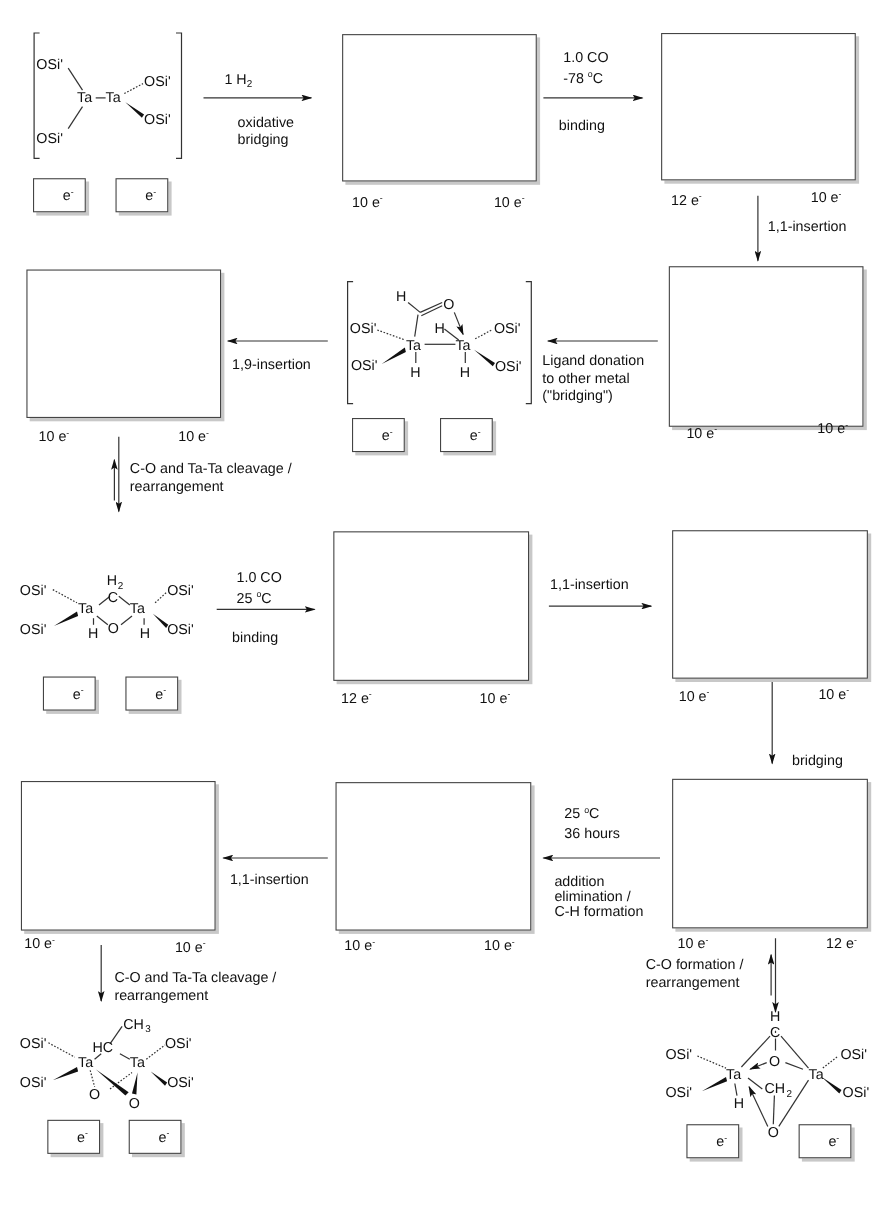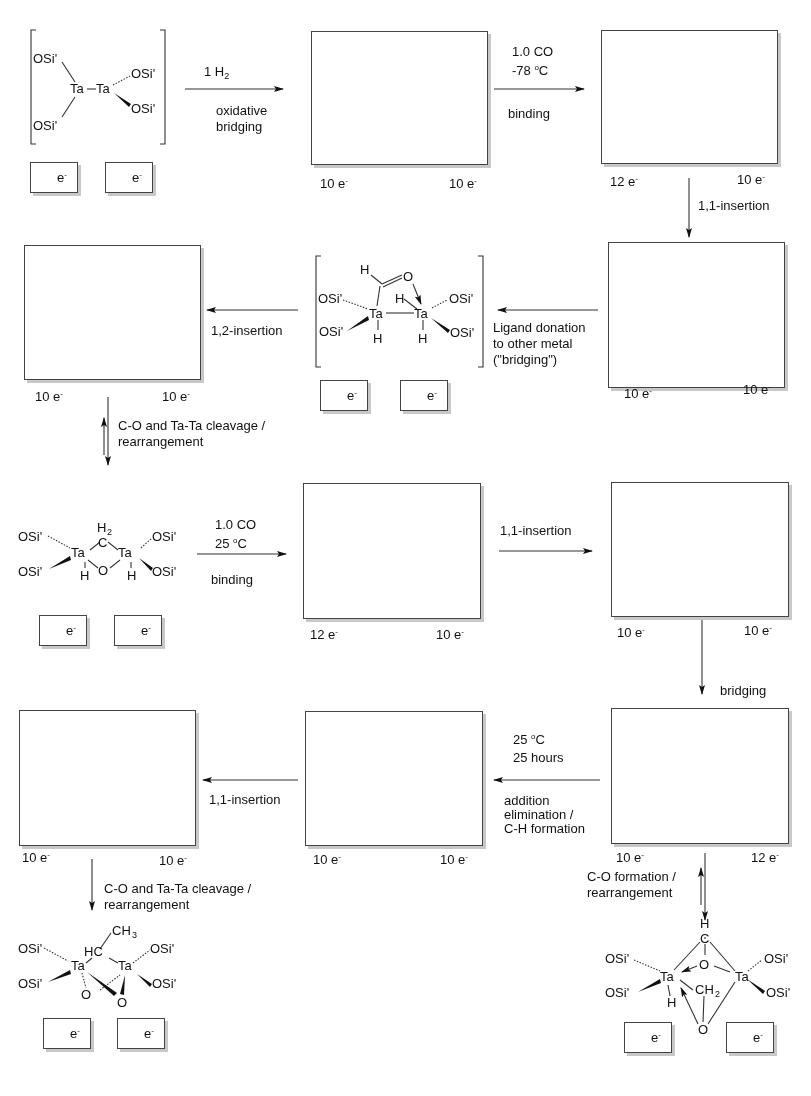--- a/index.html
+++ b/index.html
@@ -246,31 +246,31 @@
 <div class="lbl" style="left:204px;top:64px;"><span>1 H</span><sub>2</sub></div>
 <div class="lbl" style="left:188px;top:103px;margin-left:28px;"><span>oxidative</span><br><span>bridging</span></div>
 
 <div class="lbl" style="left:512px;top:44px;"><span>1.0 CO</span><br><span>-78 </span><sup>o</sup><span>C</span></div>
 <div class="lbl" style="left:508px;top:106px;">binding</div>
 
 <div class="lbl" style="left:698px;top:198px;">1,1-insertion</div>
 
 <div class="lbl center" style="left:493px;top:320px;width:110px;"><span>Ligand donation</span><br><span>to other metal</span><br><span>("bridging")</span></div>
 
-<div class="lbl" style="left:211px;top:323px;">1,2-insertion</div>
+<div class="lbl" style="left:211px;top:323px;">1,9-insertion</div>
 
 <div class="lbl" style="left:118px;top:418px;"><span>C-O and Ta-Ta cleavage /</span><br><span>rearrangement</span></div>
 
 <div class="lbl" style="left:215px;top:517px;"><span>1.0 CO</span><br><span>25 </span><sup>o</sup><span>C</span></div>
 <div class="lbl" style="left:211px;top:572px;">binding</div>
 
 <div class="lbl" style="left:500px;top:523px;">1,1-insertion</div>
 
 <div class="lbl" style="left:720px;top:683px;">bridging</div>
 
-<div class="lbl" style="left:513px;top:728px;line-height:18px;"><span>25 </span><sup>o</sup><span>C</span><br><span>25 hours</span></div>
+<div class="lbl" style="left:513px;top:728px;line-height:18px;"><span>25 </span><sup>o</sup><span>C</span><br><span>36 hours</span></div>
 <div class="lbl" style="left:504px;top:794px;line-height:14px;"><span>addition</span><br><span>elimination /</span><br><span>C-H formation</span></div>
 
 <div class="lbl" style="left:209px;top:792px;">1,1-insertion</div>
 
 <div class="lbl" style="left:104px;top:881px;"><span>C-O and Ta-Ta cleavage /</span><br><span>rearrangement</span></div>
 
 <div class="lbl" style="left:587px;top:869px;"><span>C-O formation /</span><br><span>rearrangement</span></div>
 
 </body></html>

